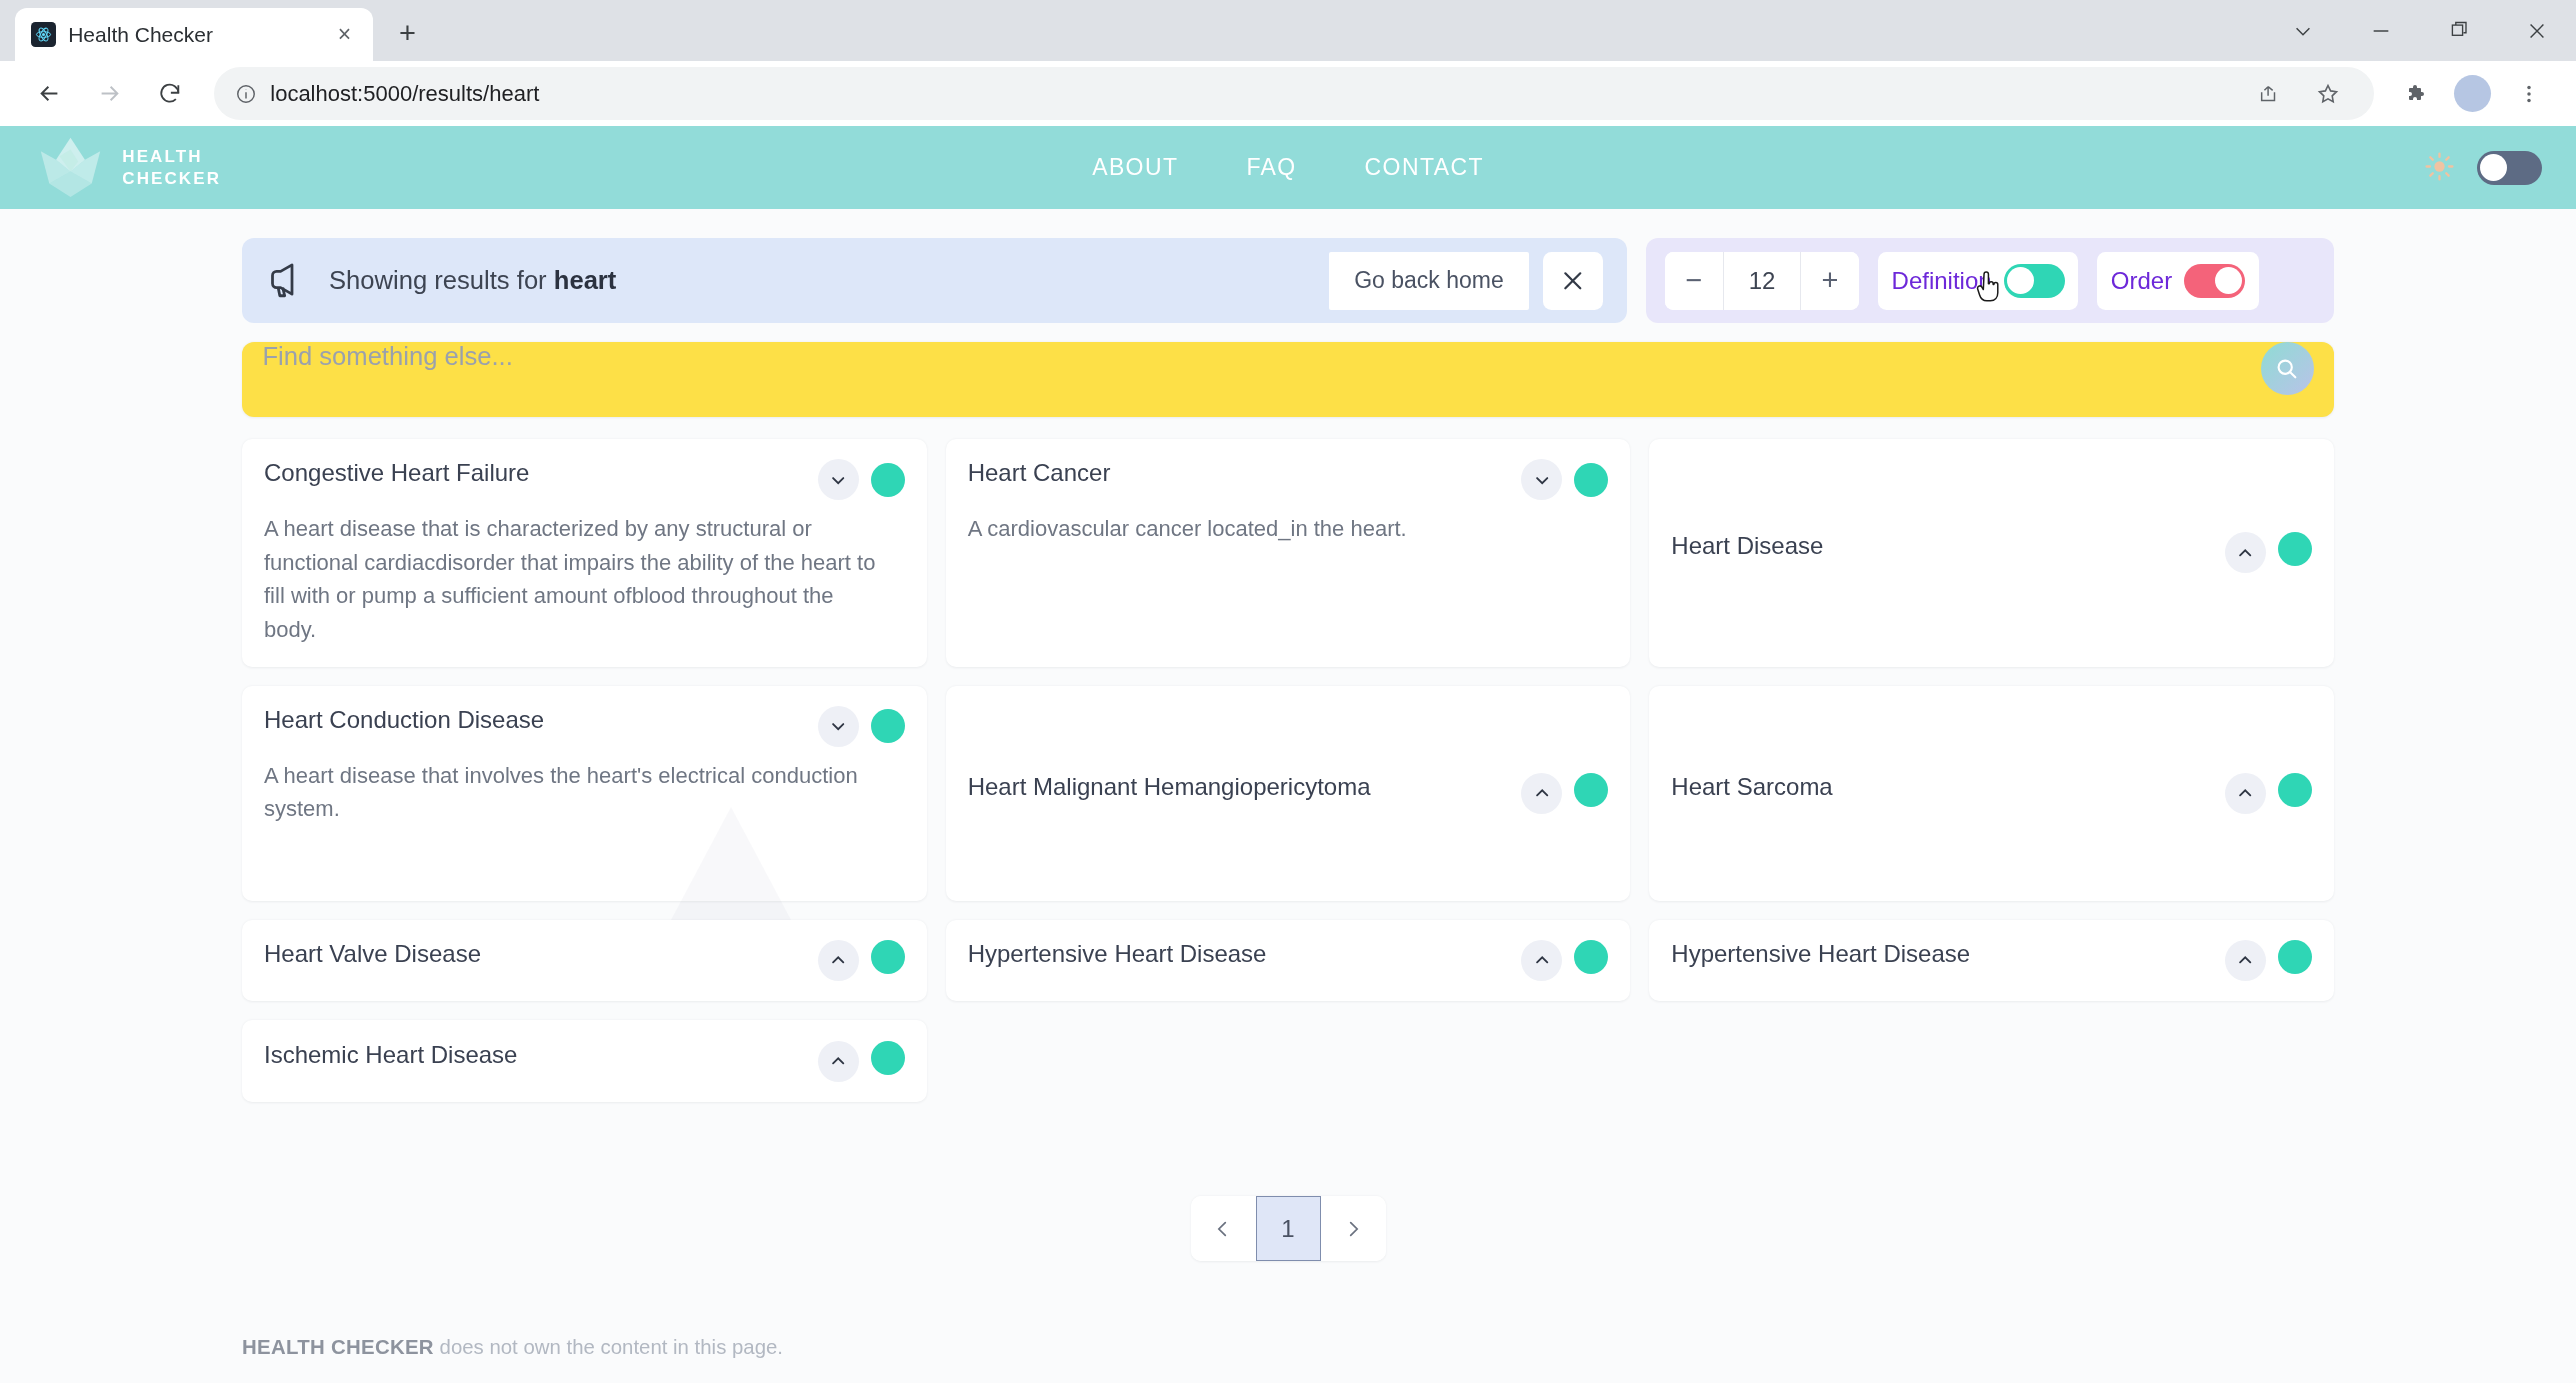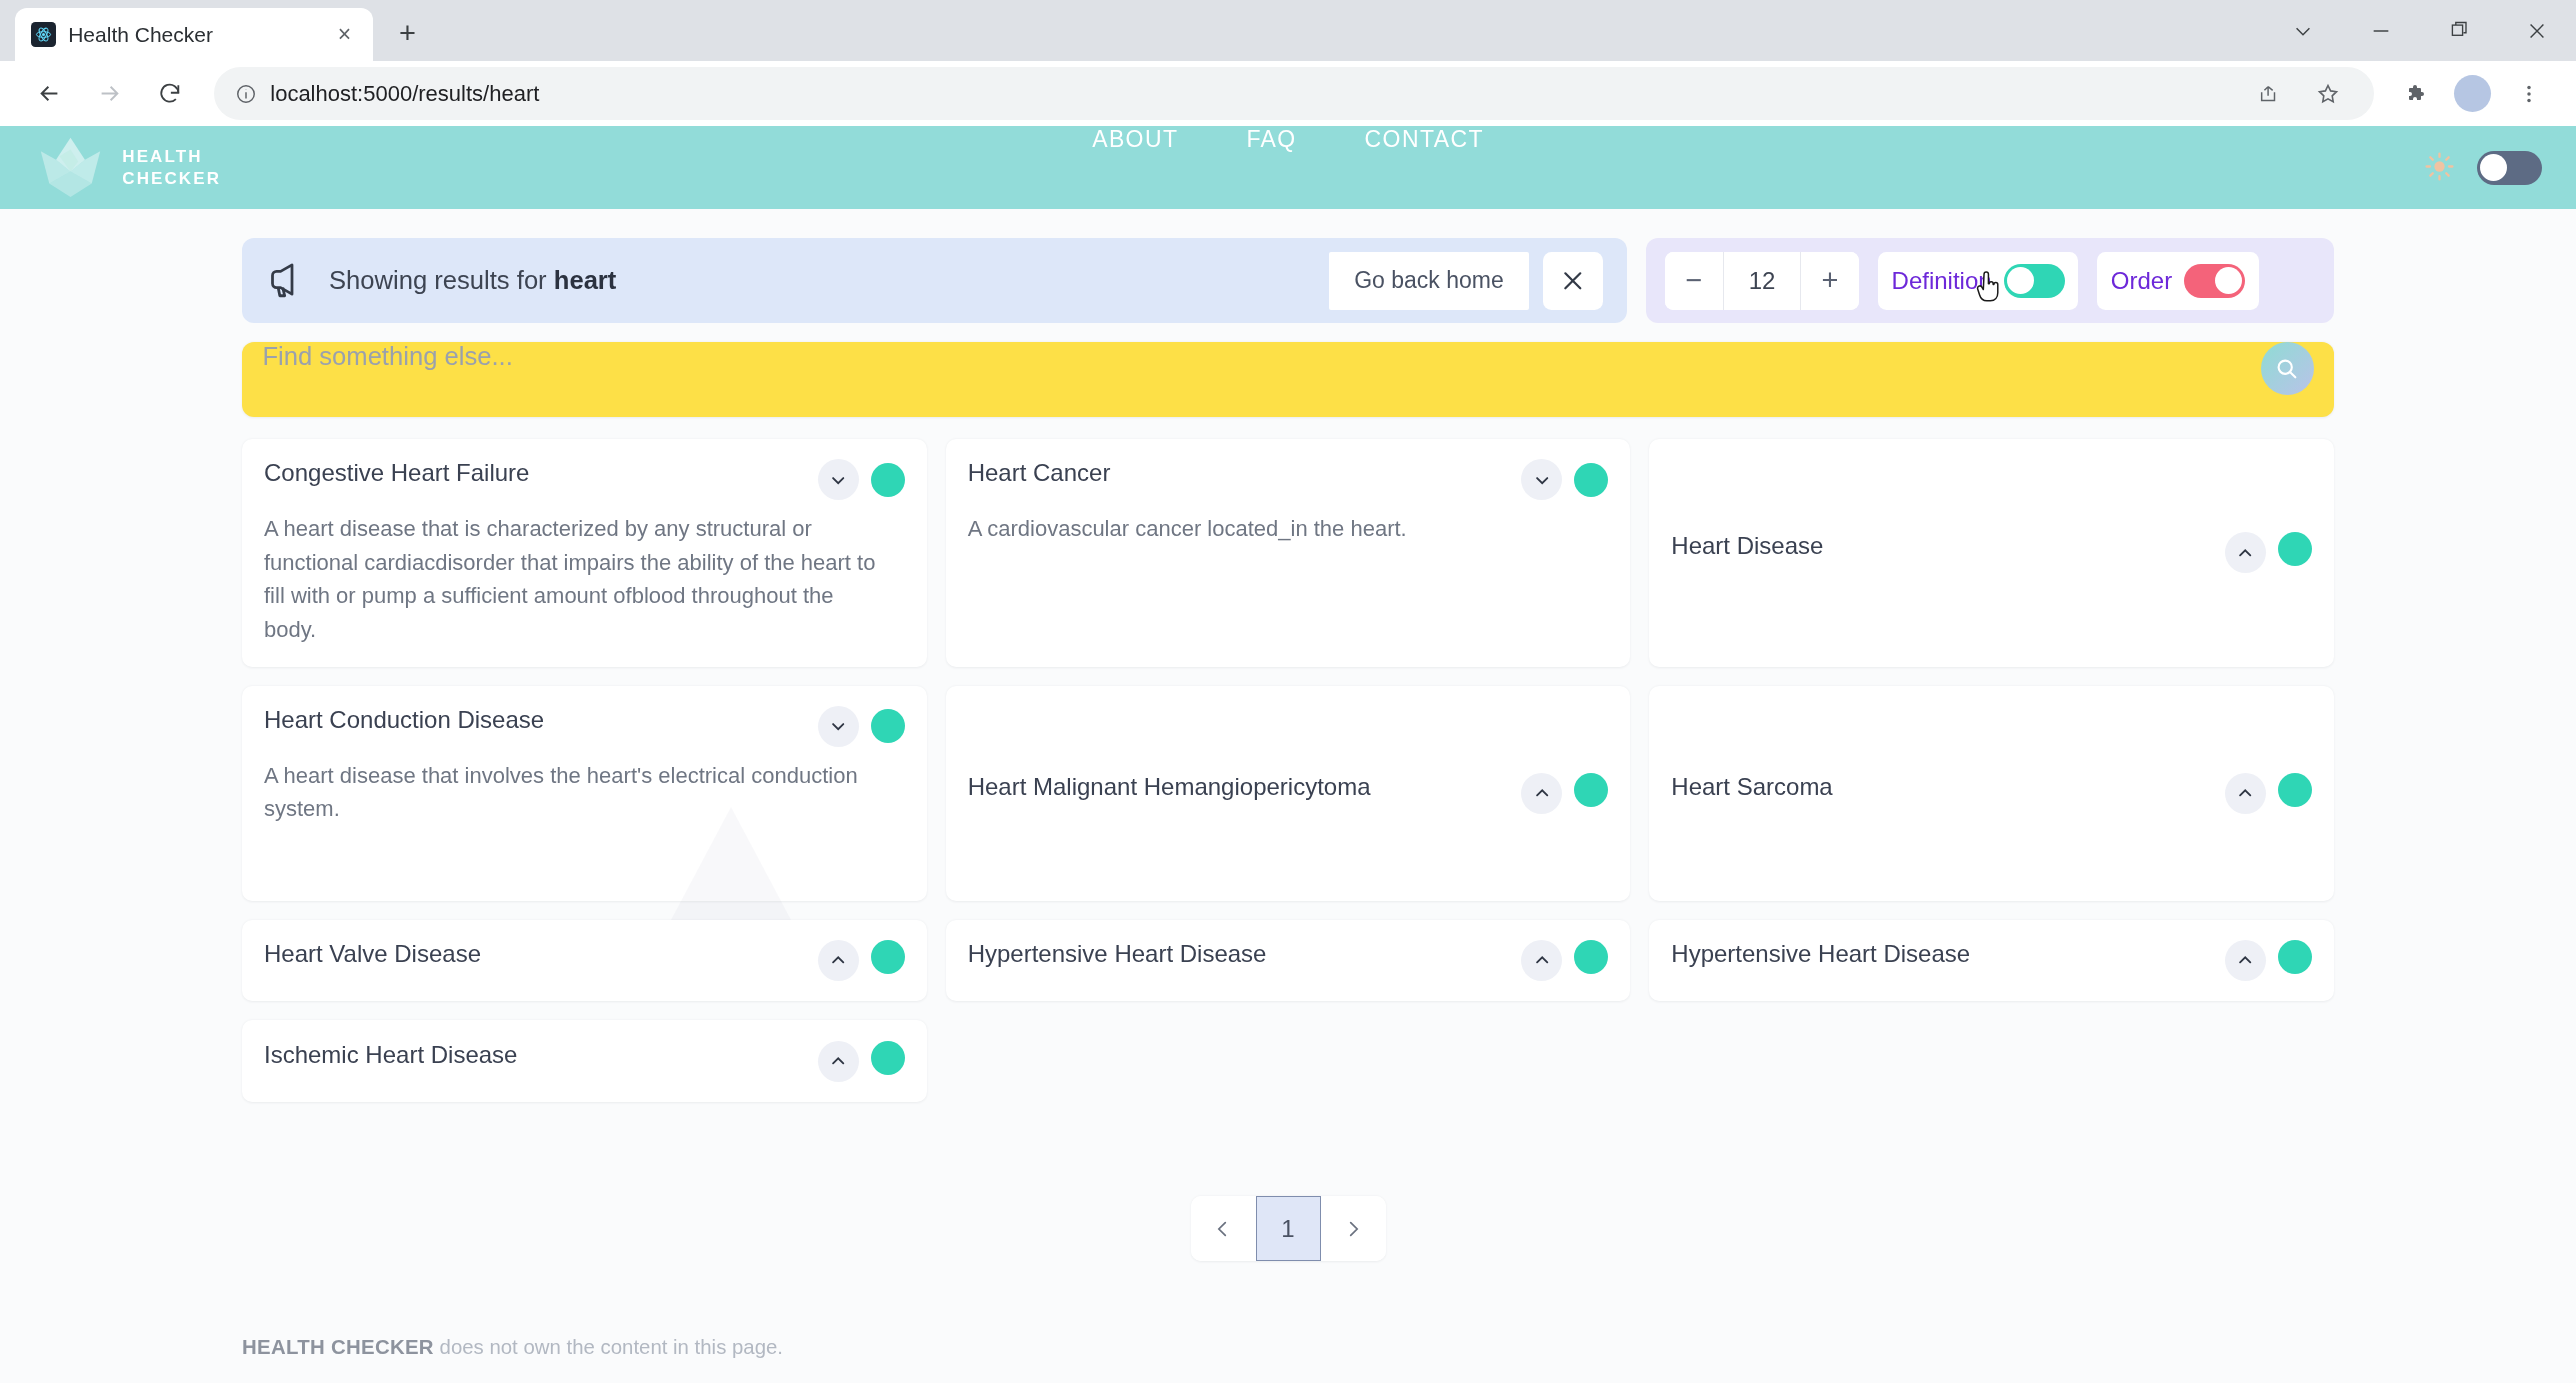--- a/index.html
+++ b/index.html
@@ -94,21 +94,21 @@
   }
   .avatar-circle {
     width: 37px; height: 37px; border-radius: 50%;
     background: #b6c6e3; flex: none; margin: 0 6.8px;
   }
 
   
   .site-header {
     height: 83px;
     background: #92dcd9;
-    display: flex; 
+    display: flex; align-items: center;
     padding: 0 34px;
     position: relative;
   }
   .logo-wrap { display: flex; align-items: center; gap: 15.3px; }
   .logo-text {
     color: #ffffff;
     font-size: 17px;
     font-weight: bold;
     letter-spacing: 2.1px;
     line-height: 1.25;

